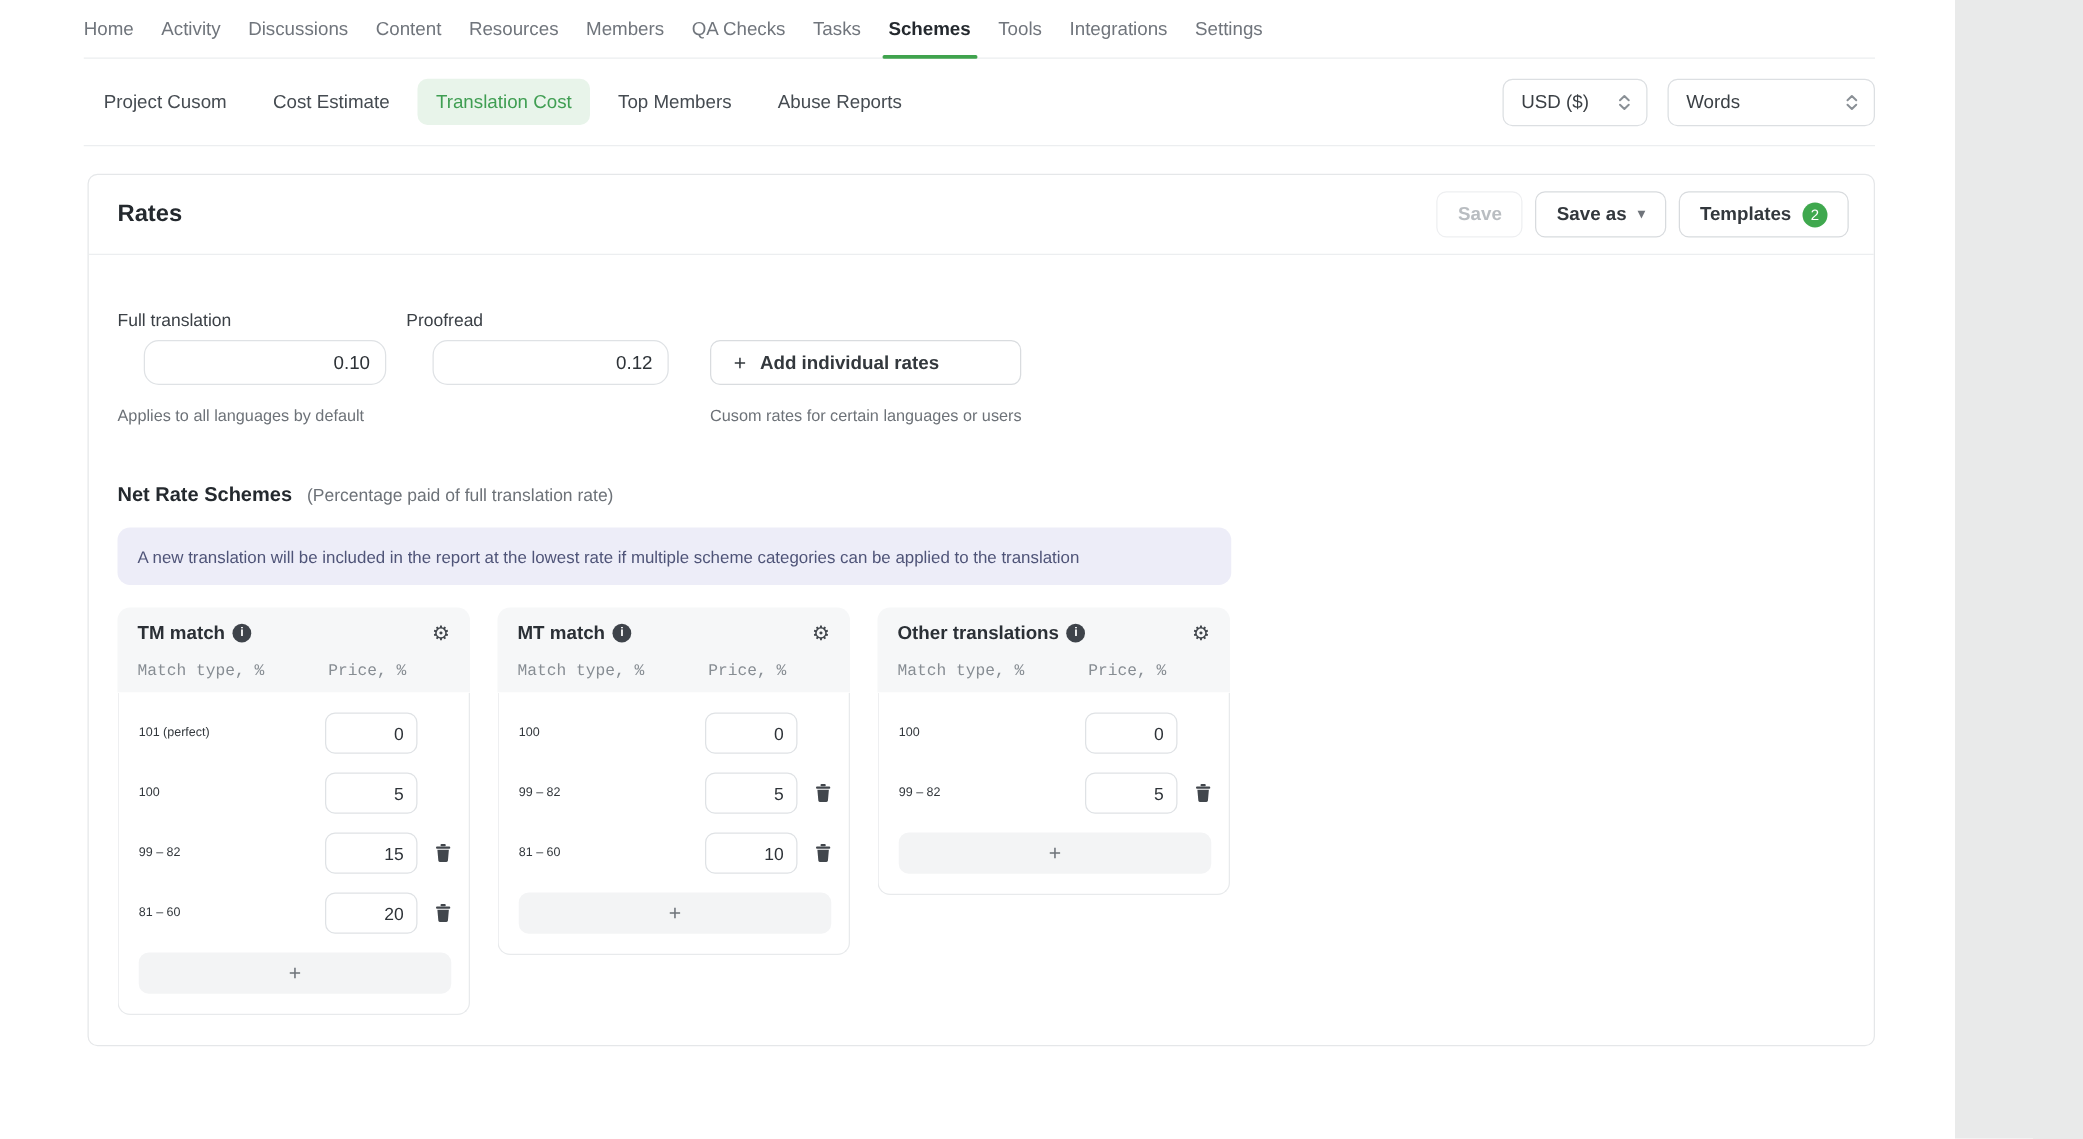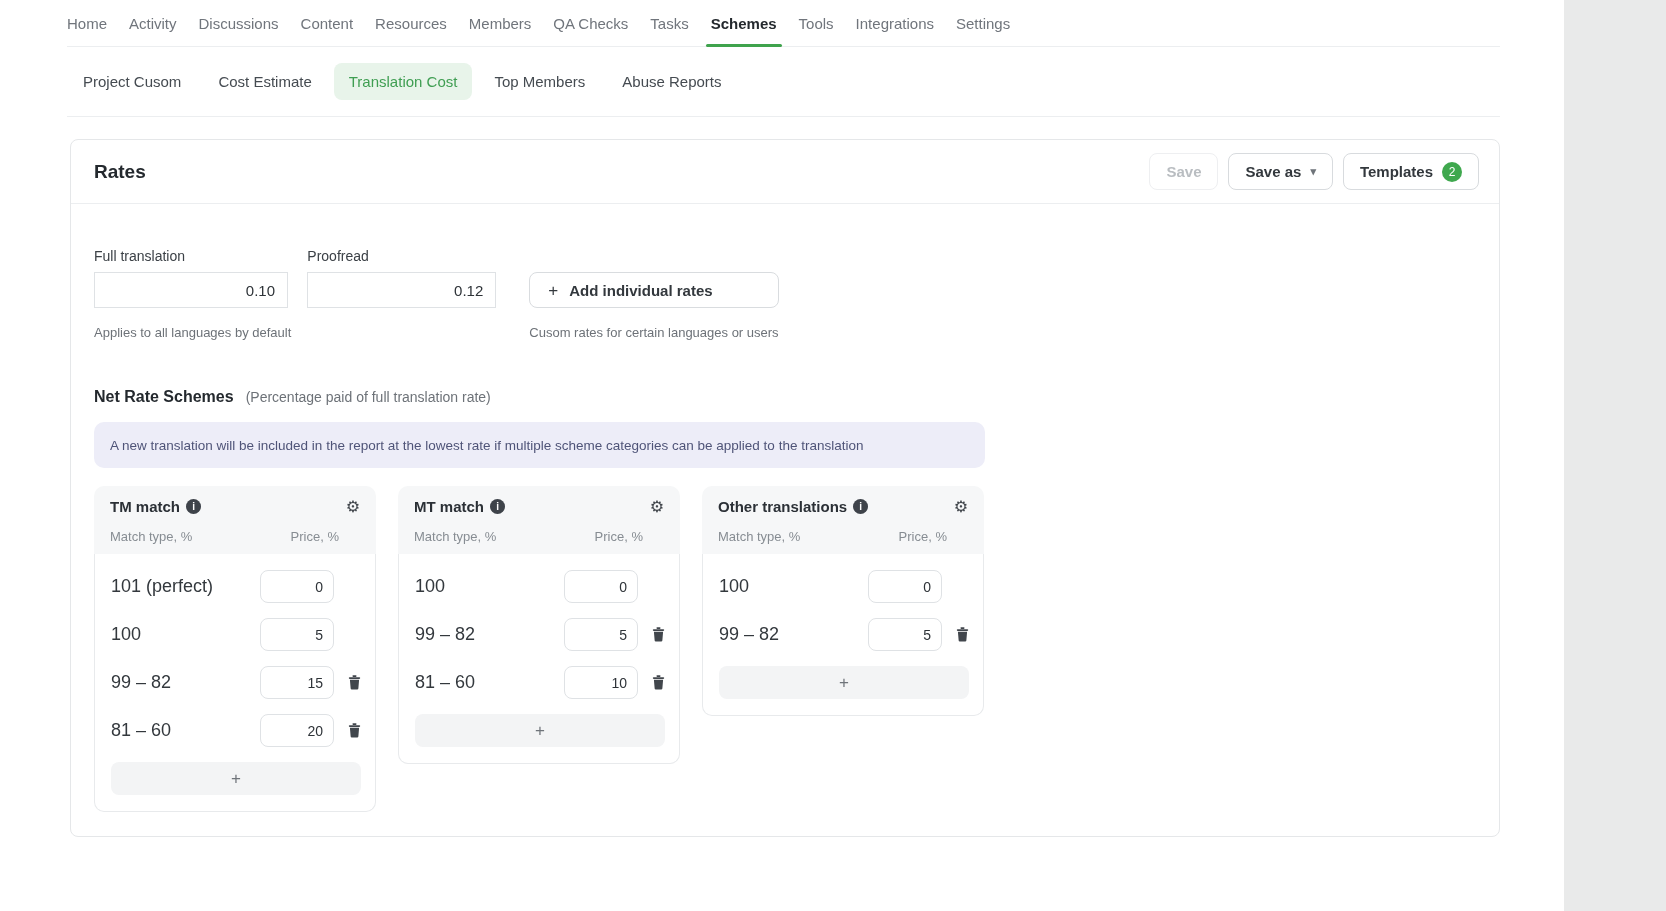--- a/index.html
+++ b/index.html
@@ -54,23 +54,23 @@
 
   .panel-body { padding:0 23px; }
 
   
   .section-heading { font-size:16px; font-weight:700; color:#24292e; }
   .base-section { padding-top:30px; }
   .base-fields { display:flex; margin-top:14px; align-items:flex-start; }
   .field { display:flex; flex-direction:column; }
   .field-label { font-size:14px; color:#3b4046; margin-bottom:8px; }
   .field-label.spacer { visibility:hidden; }
-  .rate-input { height:36px; border:1px solid #dfe2e5; border-radius:0;
+  .rate-input { height:36px; border:1px solid #dfe2e5; border-radius:12px;
                 text-align:right; padding:0 12px; font-size:15px; color:#2e3338;
-                font-family:inherit; background:#fff; }
+                font-family:inherit; background:#fff;margin-left:21px; }
   .rate-input.w1 { width:194px; }
   .rate-input.w2 { width:189px; }
   .field.proofread { margin-left:16px; }
   .field.addcol { margin-left:33px; }
   .add-btn { height:36px; border:1px solid #d9dcdf; border-radius:8px; background:#fff;
              display:inline-flex; align-items:center; gap:11px; padding:0 18px;
              font-size:15px; font-weight:600; color:#33383d; font-family:inherit; cursor:pointer; }
   .plus-glyph { font-size:17px; font-weight:400; color:#33383d; line-height:1; }
   .hint { font-size:13px; color:#6d7278; margin-top:17px; }
 
@@ -84,28 +84,28 @@
   .cards-row { display:flex; gap:22px; margin-top:18px; align-items:flex-start; }
   .scheme-card { width:282px; }
   .scheme-head { background:#f6f7f8; border-radius:10px 10px 0 0; padding:12px 16px 10px; }
   .title-row { display:flex; align-items:center; gap:6px; }
   .scheme-title { font-size:15px; font-weight:600; color:#2b3036; }
   .info-icon { width:15px; height:15px; border-radius:50%; background:#3e434a; color:#fff;
                font-size:10px; font-weight:700; display:flex; align-items:center;
                justify-content:center; cursor:pointer; }
   .gear-icon { margin-left:auto; font-family:"DejaVu Sans", sans-serif; font-size:16px;
                color:#41464c; line-height:1; cursor:pointer; }
-  .cols-row { display:grid; grid-template-columns:1fr 74px 13px; 
-              margin-top:14px; font-size:13px; color:#878d93; }
+  .cols-row { display:grid; grid-template-columns:1fr 74px 13px; column-gap:14px;
+              margin-top:14px; font-size:13px; color:#878d93;font-family:Liberation Mono, monospace; }
   .col-price { text-align:right; padding-right:8px; }
   .scheme-body { background:#fff; border:1px solid #e8eaec; border-top:none;
                  border-radius:0 0 10px 10px; padding:16px 14px 16px 16px; }
   .srow { display:grid; grid-template-columns:1fr 74px 13px; column-gap:14px;
           align-items:center; min-height:33px; margin-bottom:15px; }
-  .match-label { font-size:18px; color:#33383d; }
+  .match-label { font-size:10px; color:#33383d; }
   .price-input { width:74px; height:33px; border:1px solid #dfe2e5; border-radius:8px;
                  text-align:right; padding:0 10px; font-size:14px; color:#2e3338;
                  font-family:inherit; background:#fff; }
   .trash-btn { background:none; border:none; padding:0; cursor:pointer; width:13px; height:15px; }
   .add-row-btn { width:100%; height:33px; background:#f3f4f5; border:none; border-radius:8px;
                  color:#6f747a; font-size:17px; display:flex; align-items:center;
                  justify-content:center; cursor:pointer; font-family:inherit; }
 </style>
 </head>
 <body>
@@ -133,20 +133,36 @@
   </nav>
 
   <div class="subnav">
     <div class="subtabs">
       <span class="tab">Project Cusom</span>
       <span class="tab">Cost Estimate</span>
       <span class="tab active">Translation Cost</span>
       <span class="tab">Top Members</span>
       <span class="tab">Abuse Reports</span>
     </div>
+    <div class="selects">
+      <div class="select currency">
+        <span>USD ($)</span>
+        <svg class="sel-arrows" width="11" height="16" viewBox="0 0 11 16">
+          <path d="M2 6.2 5.5 2.8 9 6.2" fill="none" stroke="#8a9096" stroke-width="1.6" stroke-linecap="round" stroke-linejoin="round"></path>
+          <path d="M2 9.8 5.5 13.2 9 9.8" fill="none" stroke="#8a9096" stroke-width="1.6" stroke-linecap="round" stroke-linejoin="round"></path>
+        </svg>
+      </div>
+      <div class="select units">
+        <span>Words</span>
+        <svg class="sel-arrows" width="11" height="16" viewBox="0 0 11 16">
+          <path d="M2 6.2 5.5 2.8 9 6.2" fill="none" stroke="#8a9096" stroke-width="1.6" stroke-linecap="round" stroke-linejoin="round"></path>
+          <path d="M2 9.8 5.5 13.2 9 9.8" fill="none" stroke="#8a9096" stroke-width="1.6" stroke-linecap="round" stroke-linejoin="round"></path>
+        </svg>
+      </div>
+    </div>
   </div>
 
   <section class="panel">
     <div class="panel-header">
       <h2 class="panel-title" style="margin:0;">Rates</h2>
       <div class="panel-actions">
         <button class="btn disabled">
           <span>Save</span>
         </button>
         <button class="btn">

